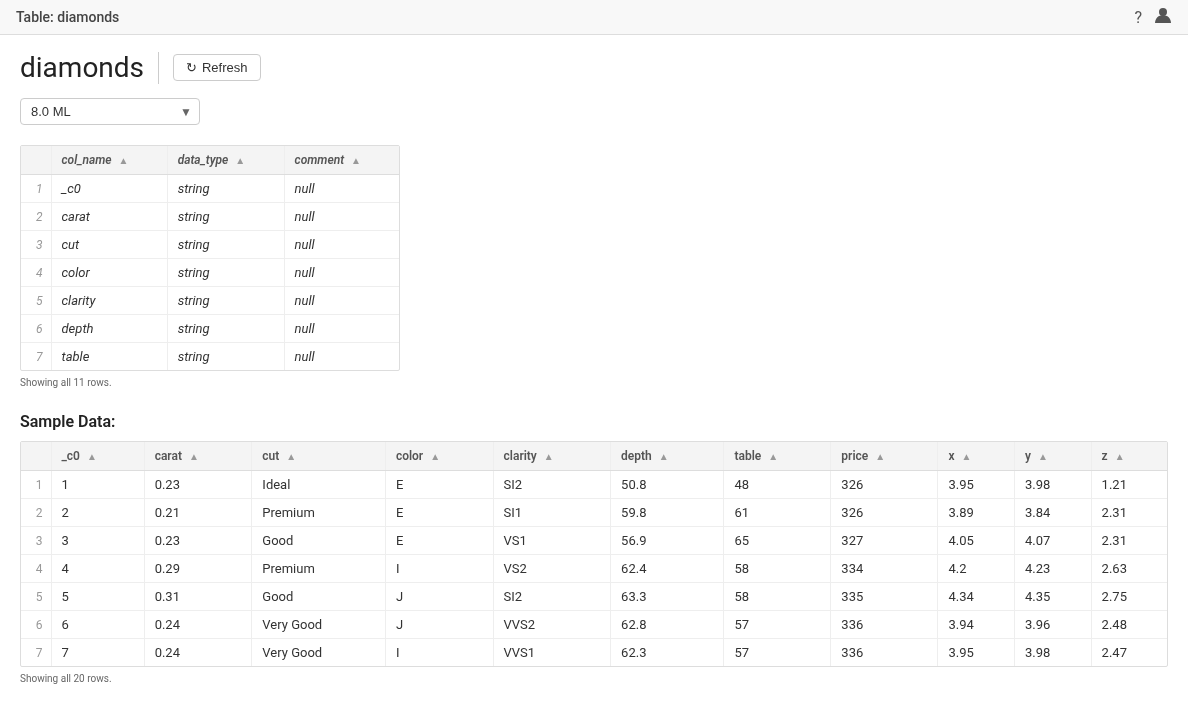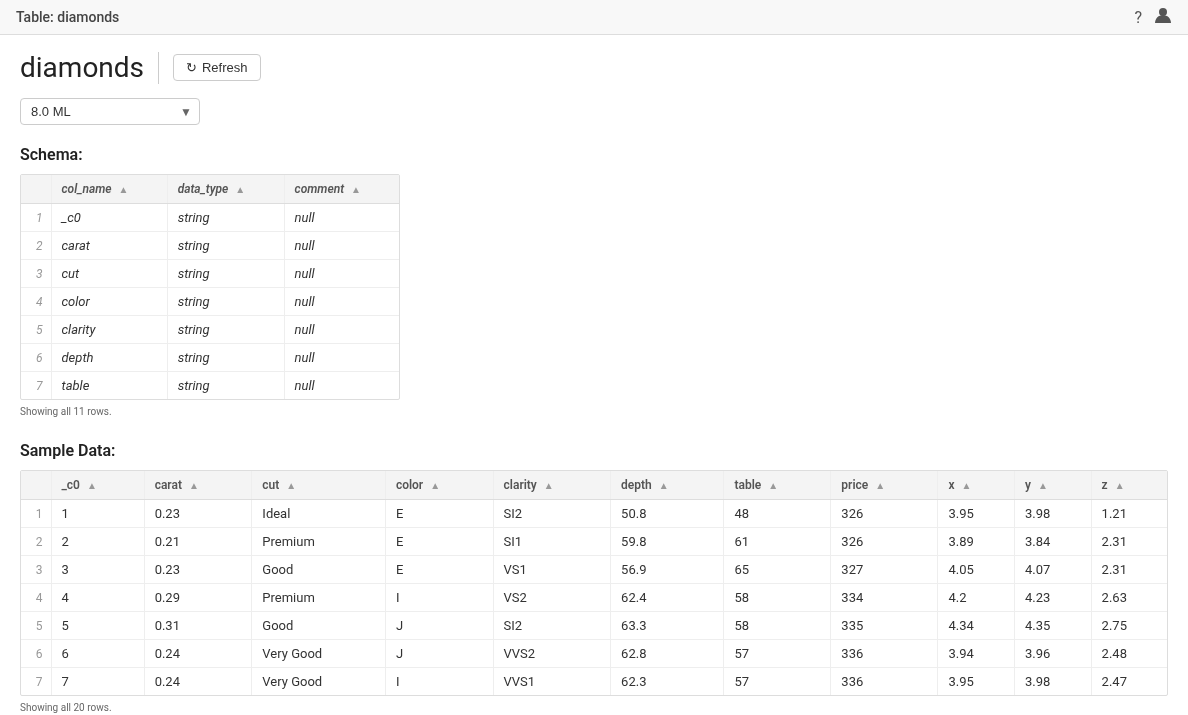--- a/index.html
+++ b/index.html
@@ -202,21 +202,20 @@
     <div class="select-wrapper">
       <select class="version-select">
         <option>8.0 ML</option>
         <option>7.0 ML</option>
         <option>6.0 ML</option>
       </select>
       <span class="select-arrow">▼</span>
     </div>
   </div>
 
-  <div class="section-label">Schema:</div>
   <div class="table-container schema-table">
     <table>
       <thead>
         <tr>
           <th class="th-row-num"></th>
           <th>
             col_name <span class="sort-icon">▲</span>
           </th>
           <th>
             data_type <span class="sort-icon">▲</span>

